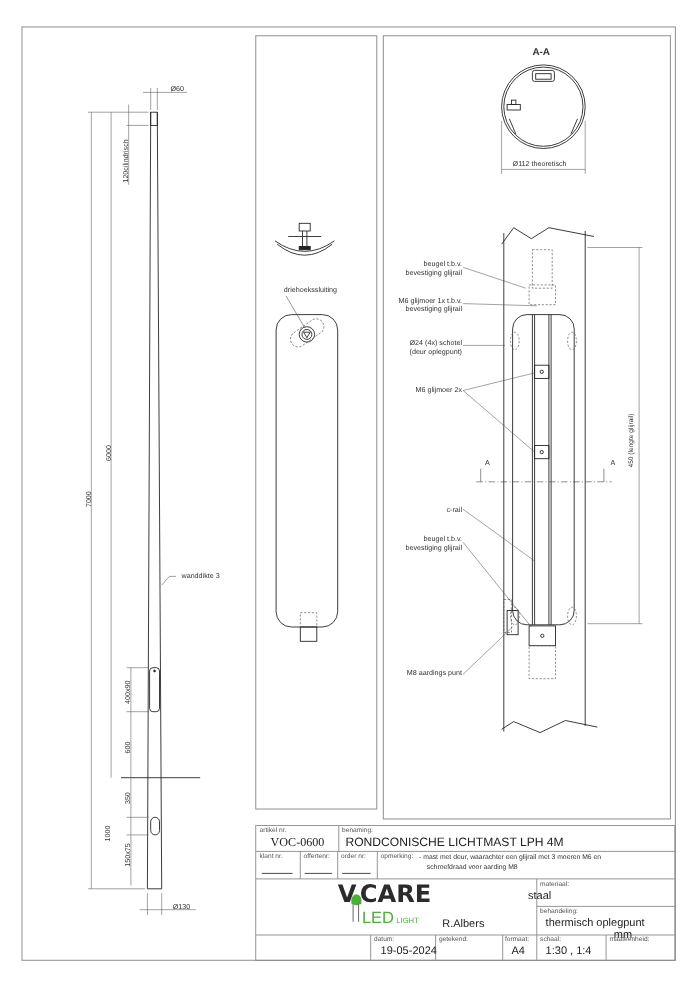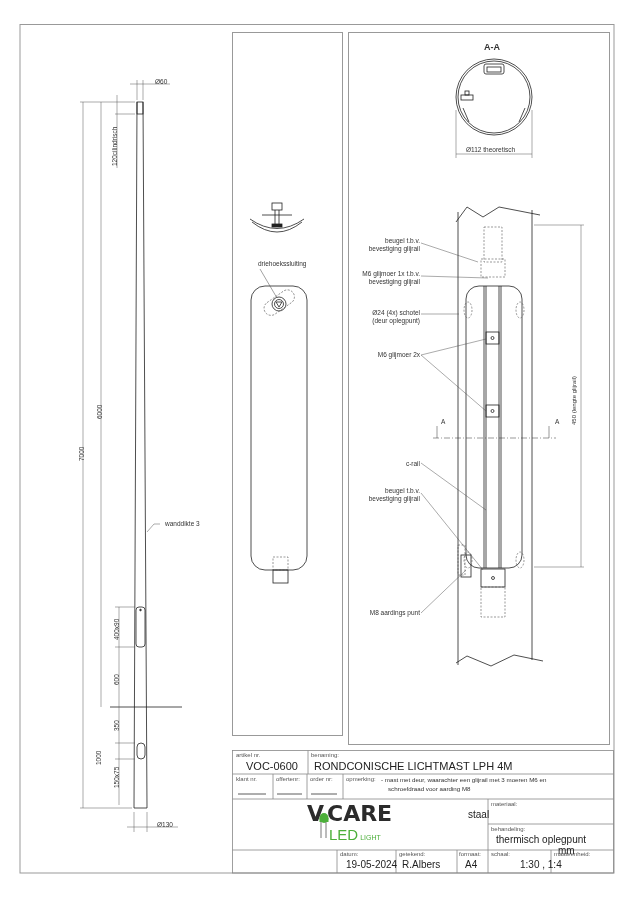--- a/index.html
+++ b/index.html
@@ -231,50 +231,50 @@
   <div>beugel t.b.v.</div>
   <div>bevestiging glijrail</div>
 </div>
 <div class="lbl r" style="right:216px;top:609px;">M8 aardings punt</div>
 <div class="lbl" style="left:441px;top:418px;">A</div>
 <div class="lbl" style="left:555px;top:418px;">A</div>
 <div class="vt" style="left:571px;top:425px;font-size:6px;">450 (lengte glijrail)</div>
 
 <div>
   <div class="tb-cap" style="position:absolute;left:236px;top:752px;">artikel nr.</div>
-  <div class="tb-val" style="left:246px;top:760px;font-size:11px;">VOC-0600</div>
+  <div class="tb-val" style="left:246px;top:760px;font-size:11px;font-family:Liberation Serif, serif;">VOC-0600</div>
   <div class="tb-cap" style="position:absolute;left:311px;top:752px;">benaming:</div>
   <div class="tb-val" style="left:314px;top:760px;font-size:11px;">RONDCONISCHE LICHTMAST LPH 4M</div>
 
   <div class="tb-cap" style="position:absolute;left:236px;top:776px;">klant nr.</div>
   <div class="tb-cap" style="position:absolute;left:276px;top:776px;">offertenr:</div>
   <div class="tb-cap" style="position:absolute;left:310px;top:776px;">order nr:</div>
   <div class="tb-cap" style="position:absolute;left:346px;top:776px;">opmerking:</div>
   <div class="lbl" style="left:381px;top:776px;font-size:6.2px;">- mast met deur, waarachter een glijrail met 3 moeren M6 en</div>
   <div class="lbl" style="left:388px;top:785px;font-size:6.2px;">schroefdraad voor aarding M8</div>
 
   <div class="logo" style="left:307px;top:801px;font-size:22px;font-weight:bold;color:#2b2b2b;letter-spacing:0px;font-family:'DejaVu Sans',sans-serif;">
     <span style="display:inline-block;width:11px;"></span><span style="position:absolute;left:0;top:0;">V</span><span style="display:inline-block;width:9px;"></span><span>CARE</span>
   </div>
   <div class="logo" style="left:329px;top:826px;font-size:15px;color:#4caf3a;">
     <span>LED</span><span style="font-size:7px;margin-left:2px;">LIGHT</span>
   </div>
 
   <div class="tb-cap" style="position:absolute;left:491px;top:801px;">materiaal:</div>
-  <div class="tb-val" style="left:468px;top:809px;">staal</div>
+  <div class="tb-val" style="left:480px;top:809px;">staal</div>
   <div class="tb-cap" style="position:absolute;left:491px;top:826px;">behandeling:</div>
   <div class="tb-val" style="left:496px;top:834px;">thermisch oplegpunt</div>
 
   <div class="tb-cap" style="position:absolute;left:340px;top:851px;">datum:</div>
   <div class="tb-val" style="left:346px;top:859px;">19-05-2024</div>
   <div class="tb-cap" style="position:absolute;left:399px;top:851px;">getekend:</div>
-  <div class="tb-val" style="left:402px;top:859px;">R.Albers</div>
+  <div class="tb-val" style="left:402px;top:835px;">R.Albers</div>
   <div class="tb-cap" style="position:absolute;left:459px;top:851px;">formaat:</div>
   <div class="tb-val" style="left:465px;top:859px;">A4</div>
   <div class="tb-cap" style="position:absolute;left:491px;top:851px;">schaal:</div>
-  <div class="tb-val" style="left:520px;top:859px;">1:30 , 1:4</div>
+  <div class="tb-val" style="left:496px;top:859px;">1:30 , 1:4</div>
   <div class="tb-cap" style="position:absolute;left:554px;top:851px;">maateenheid:</div>
   <div class="tb-val" style="left:558px;top:845px;">mm</div>
 </div>
 
 <style>
   .tb-cap{font-size:6px;color:#555;white-space:nowrap;}
 </style>
 
 </body></html>

